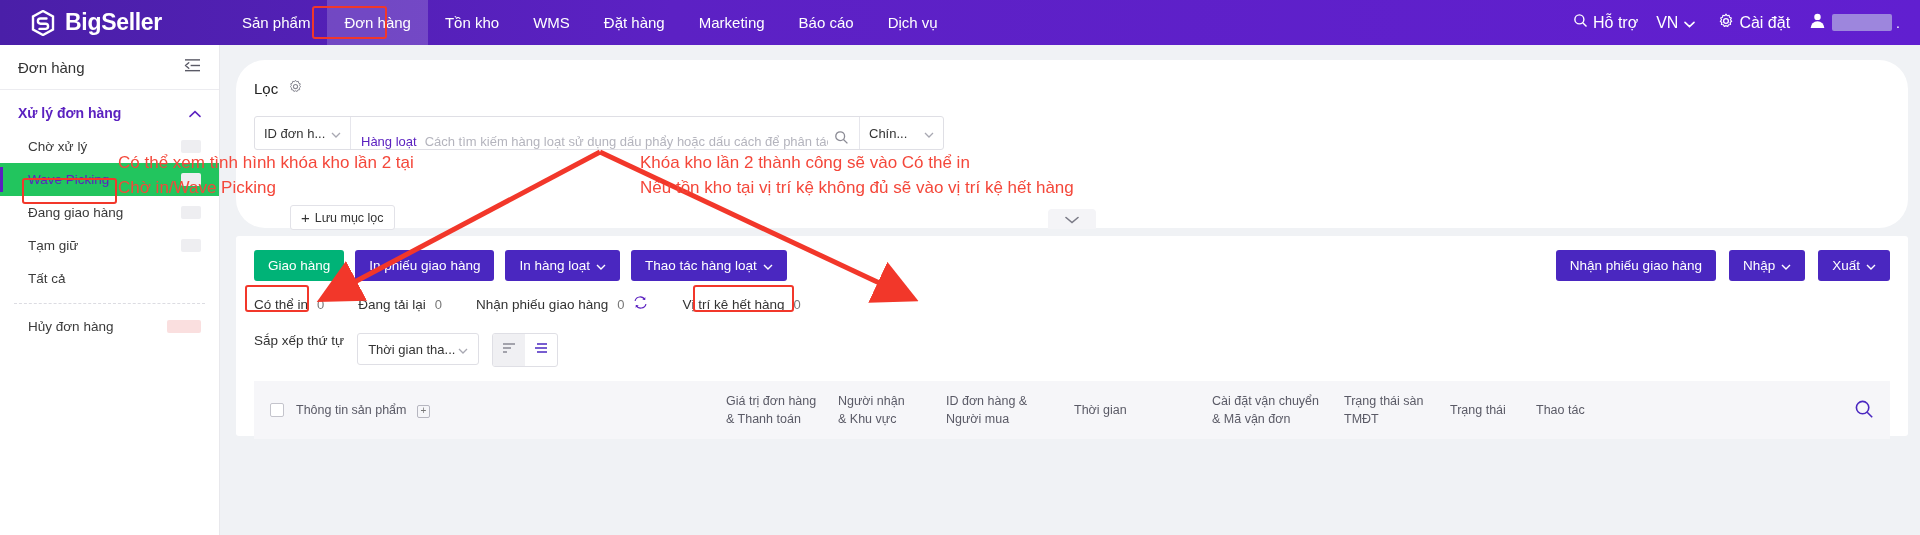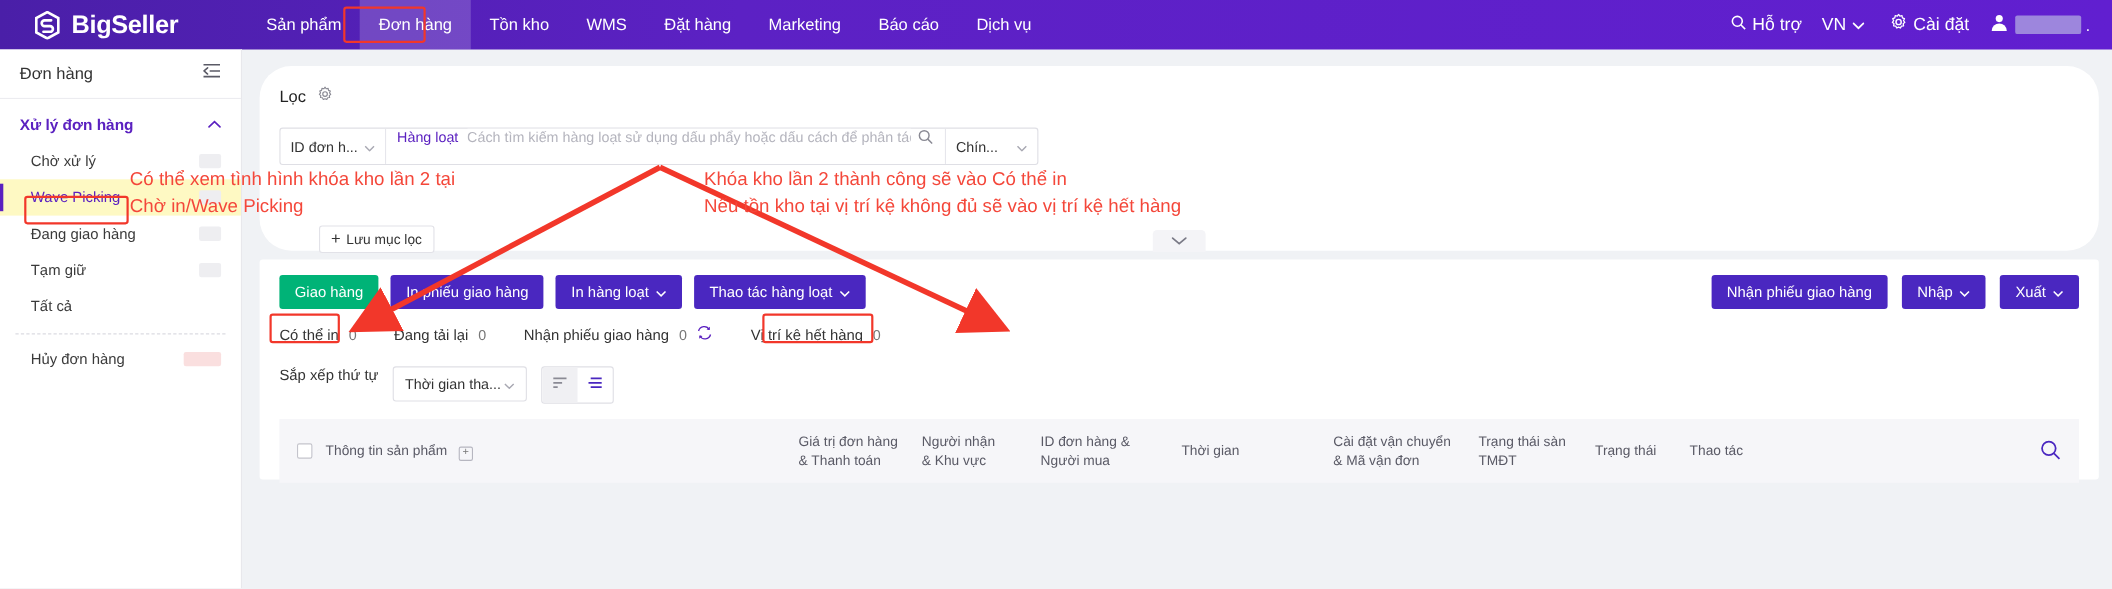--- a/index.html
+++ b/index.html
@@ -47,21 +47,21 @@
   .sb-collapse { cursor: pointer; }
   .sb-group {
     display: flex; align-items: center; justify-content: space-between;
     padding: 14px 18px 8px 18px;
   }
   .sb-group-label { color: #5b21c0; font-size: 14px; font-weight: bold; }
   .sb-item {
     position: relative; display: flex; align-items: center; justify-content: space-between;
     height: 33px; padding: 0 18px 0 28px; font-size: 13.5px; color: #3a3a3a; cursor: pointer;
   }
-  .sb-item.active { background: #fef9c3; }
+  .sb-item.active { background: #22c55e; }
   .sb-item.active::before {
     content: ""; position: absolute; left: 0; top: 4px; bottom: 4px; width: 3px; background: #5b21c0;
   }
   .sb-item.active .sb-item-label { color: #5b21c0; }
   .sb-blur { width: 20px; height: 13px; background: #eeeef1; border-radius: 2px; }
   .sb-blur.pink { background: #fadfdf; width: 34px; }
   .sb-sep { border-top: 1px dashed #dcdce2; margin: 8px 14px 6px 14px; }
 
   
   .main { position: absolute; left: 236px; top: 60px; width: 1672px; }
@@ -71,21 +71,21 @@
   .filter-title { font-size: 15px; color: #222; margin-right: 10px; }
 
   .searchbar {
     margin-top: 14px; display: flex; align-items: stretch; height: 34px;
     border: 1px solid #dfdfe5; border-radius: 3px; width: 690px;
   }
   .sb-select {
     width: 96px; display: flex; align-items: center; justify-content: space-between;
     padding: 0 9px; font-size: 13px; color: #333; border-right: 1px solid #e6e6ec; cursor: pointer;
   }
-  .sb-mid { flex: 1; display: flex; align-items: flex-start; padding: 0 10px; }
+  .sb-mid { flex: 1; display: flex; align-items: flex-end; padding: 0 10px; }
   .sb-mid-label { color: #5b21c0; font-size: 13px; white-space: nowrap; margin-right: 8px; }
   .sb-input {
     flex: 1; border: none; outline: none; font-size: 13px; color: #333;
     font-family: "Liberation Sans", sans-serif;
   }
   .sb-input::placeholder { color: #b4b4bd; }
   .sb-select2 {
     width: 84px; display: flex; align-items: center; justify-content: space-between;
     padding: 0 9px; font-size: 13px; color: #333; border-left: 1px solid #e6e6ec; cursor: pointer;
   }

